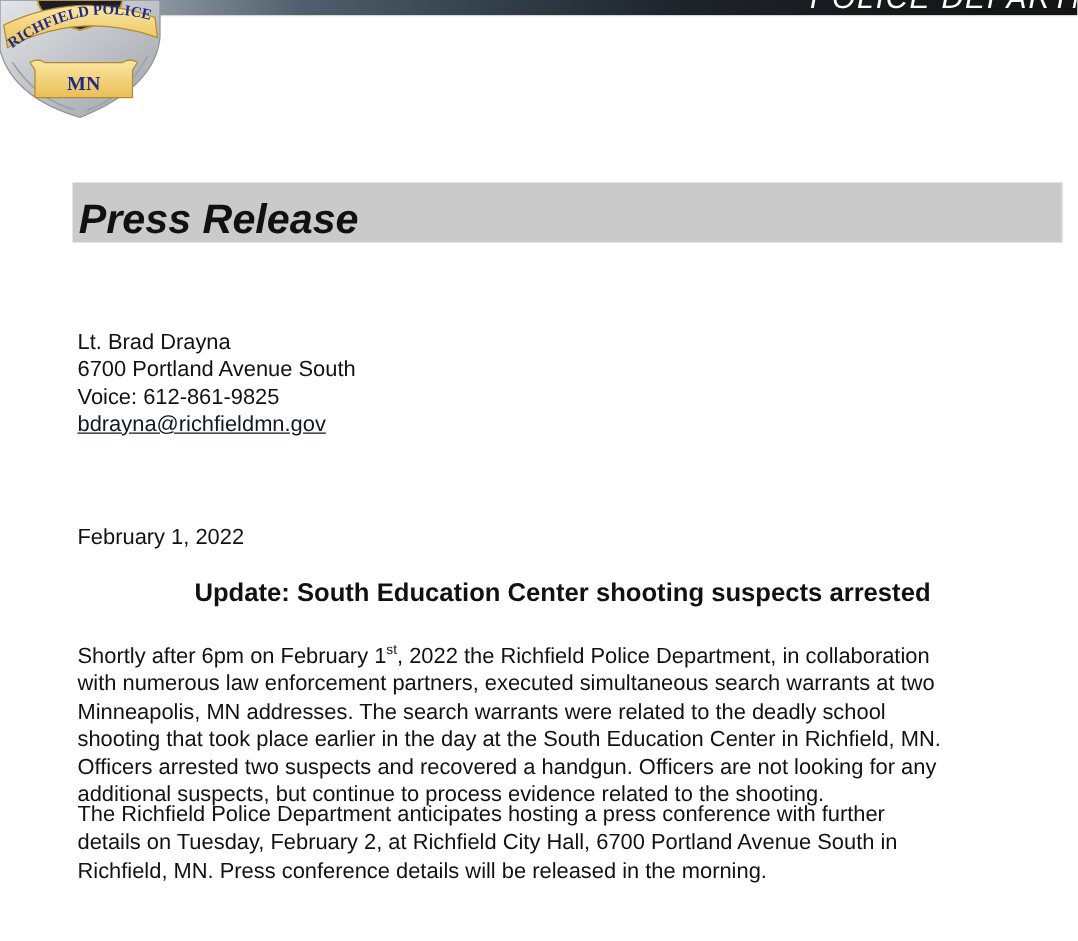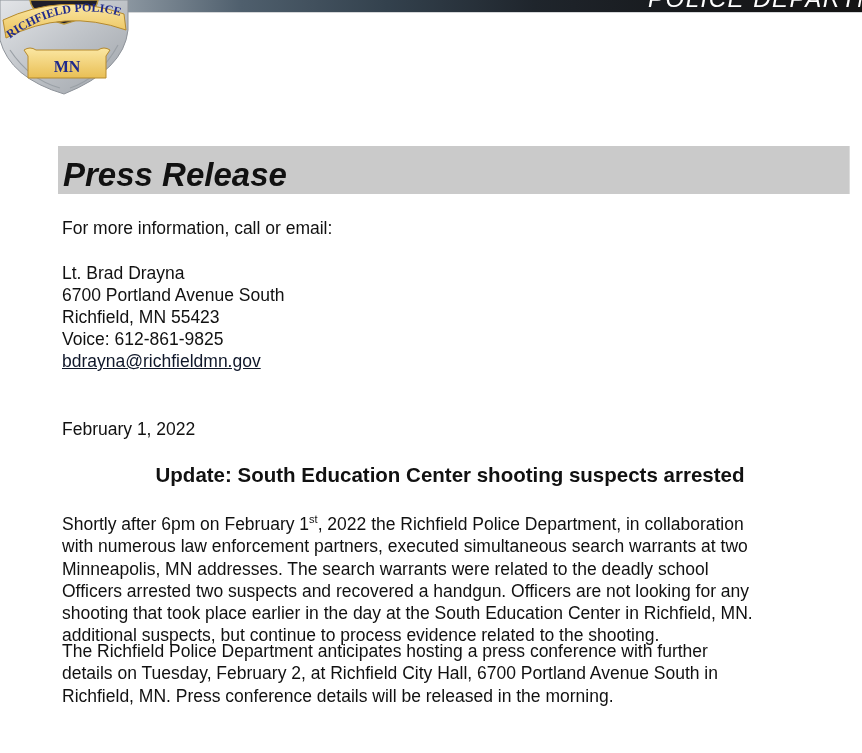--- a/index.html
+++ b/index.html
@@ -104,40 +104,38 @@
 
       <path d="M 24 50 Q 30 46 36 50 L 98 50 Q 104 46 110 50 L 106 56 L 106 78 L 28 78 L 28 56 Z" fill="url(#gold)" stroke="#b58a2e" stroke-width="1"></path>
       <text x="67" y="72" font-size="16" font-weight="bold" fill="#1f2a8c" text-anchor="middle" font-family="Liberation Serif, serif">MN</text>
     </svg>
   </div>
 
   <div class="press-bar">
     <span class="press-bar-title">Press Release</span>
   </div>
 
-  <div class="text contact-intro">For more information, call or email:</div>
 
   <div class="text contact-block">
     <span class="contact-line">Lt. Brad Drayna</span>
     <span class="contact-line">6700 Portland Avenue South</span>
-    <span class="contact-line">Richfield, MN 55423</span>
     <span class="contact-line">Voice: 612-861-9825</span>
     <a class="contact-line contact-email">bdrayna@richfieldmn.gov</a>
   </div>
 
   <div class="text date">February 1, 2022</div>
 
   <div class="headline">Update: South Education Center shooting suspects arrested</div>
 
   <div class="paragraph p1">
     <span class="line"><span>Shortly after 6pm on February 1</span><sup>st</sup><span>, 2022 the Richfield Police Department, in collaboration</span></span>
     <span class="line">with numerous law enforcement partners, executed simultaneous search warrants at two</span>
     <span class="line">Minneapolis, MN addresses. The search warrants were related to the deadly school</span>
+    <span class="line">shooting that took place earlier in the day at the South Education Center in Richfield, MN.</span>
     <span class="line">Officers arrested two suspects and recovered a handgun. Officers are not looking for any</span>
-    <span class="line">shooting that took place earlier in the day at the South Education Center in Richfield, MN.</span>
     <span class="line">additional suspects, but continue to process evidence related to the shooting.</span>
   </div>
 
   <div class="paragraph p2">
     <span class="line">The Richfield Police Department anticipates hosting a press conference with further</span>
     <span class="line">details on Tuesday, February 2, at Richfield City Hall, 6700 Portland Avenue South in</span>
     <span class="line">Richfield, MN. Press conference details will be released in the morning.</span>
   </div>
 
 </div>

